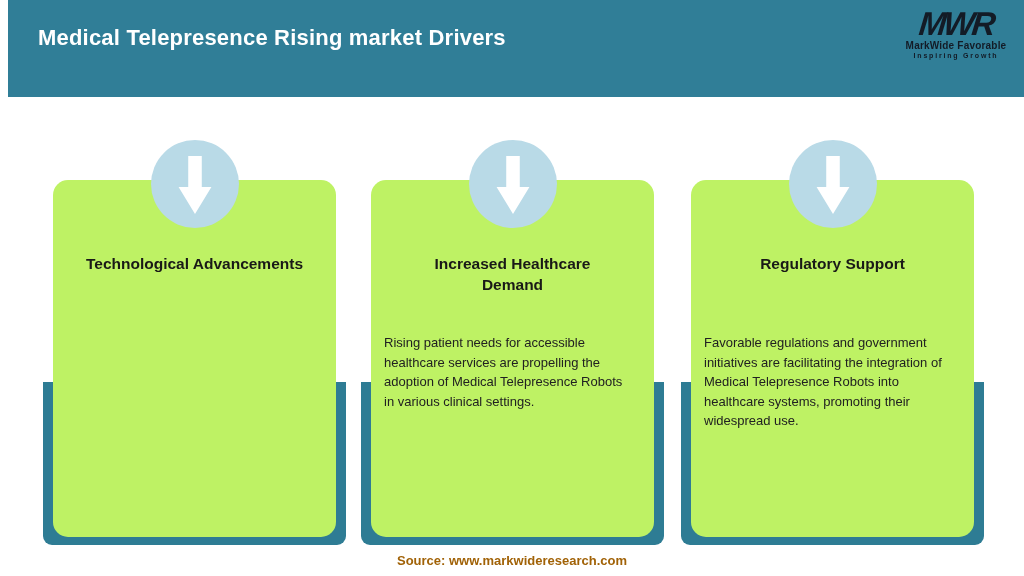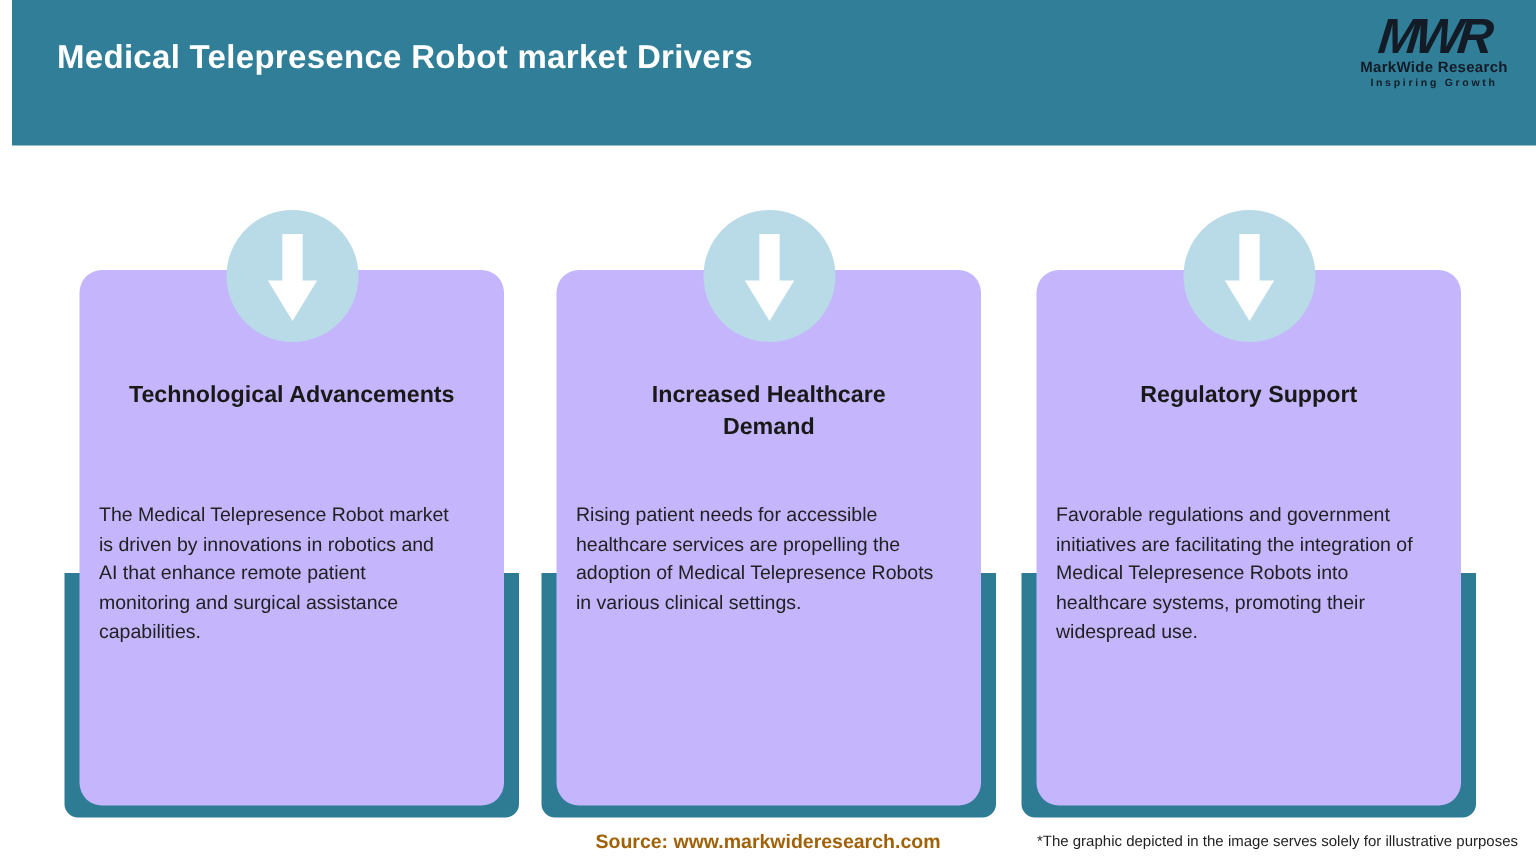--- a/index.html
+++ b/index.html
@@ -27,21 +27,21 @@
   .col-1 { left:43px;  width:303px; }
   .col-2 { left:361px; width:303px; }
   .col-3 { left:681px; width:303px; }
 
   .band {
     position:absolute; left:0; right:0; top:242px; bottom:0;
     background:#2e7c94; border-radius:0 0 9px 9px;
   }
   .card {
     position:absolute; left:10px; right:10px; top:40px; bottom:8px;
-    background:#c4b5fd; border-radius:15px;
+    background:#bef264; border-radius:15px;
   }
   .circle {
     position:absolute; left:50%; top:0; transform:translateX(-50%);
     width:88px; height:88px; border-radius:50%; background:#b9dae7;
     display:flex; align-items:center; justify-content:center; z-index:2;
   }
   .circle svg { display:block; margin-top:2px; }
 
   .card-title {
     position:absolute; top:73px; left:10px; right:10px;
@@ -63,37 +63,32 @@
     position:absolute; right:12px; top:556px;
     font-size:10px; color:#1f1f1f;
   }
 </style>
 </head>
 <body>
 
 <div class="canvas">
 
   <div class="header">
-    <div class="header-title">Medical Telepresence Robot market Drivers</div>
+    <div class="header-title">Medical Telepresence Rising market Drivers</div>
     <div class="logo">
       <div class="logo-mwr">MWR</div>
-      <div class="logo-name">MarkWide Research</div>
+      <div class="logo-name">MarkWide Favorable</div>
       <div class="logo-tagline">Inspiring Growth</div>
     </div>
   </div>
 
   <div class="column col-1">
     <div class="band"></div>
     <div class="card">
       <div class="card-title">Technological Advancements</div>
-      <div class="card-body">The Medical Telepresence Robot market
-is driven by innovations in robotics and
-AI that enhance remote patient
-monitoring and surgical assistance
-capabilities.</div>
     </div>
     <div class="circle">
       <svg viewBox="0 0 34 60" width="34" height="58" aria-hidden="true">
         <path d="M10 0 h14 v32 h10 L17 60 L0 32 h10 Z" fill="#ffffff"></path>
       </svg>
     </div>
   </div>
 
   <div class="column col-3">
     <div class="band"></div>
@@ -123,15 +118,14 @@
 in various clinical settings.</div>
     </div>
     <div class="circle">
       <svg viewBox="0 0 34 60" width="34" height="58" aria-hidden="true">
         <path d="M10 0 h14 v32 h10 L17 60 L0 32 h10 Z" fill="#ffffff"></path>
       </svg>
     </div>
   </div>
 
   <div class="source">Source: www.markwideresearch.com</div>
-  <div class="disclaimer">*The graphic depicted in the image serves solely for illustrative purposes</div>
 
 </div>
 
 </body></html>

